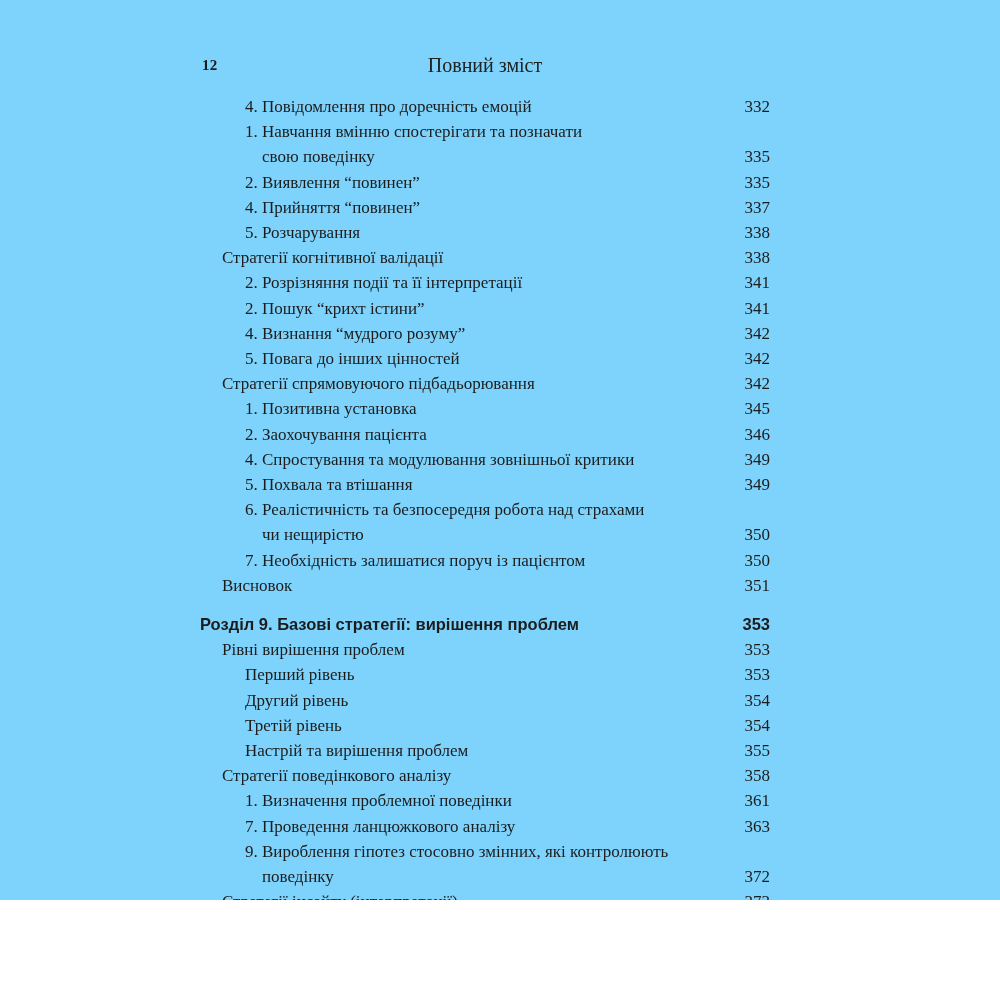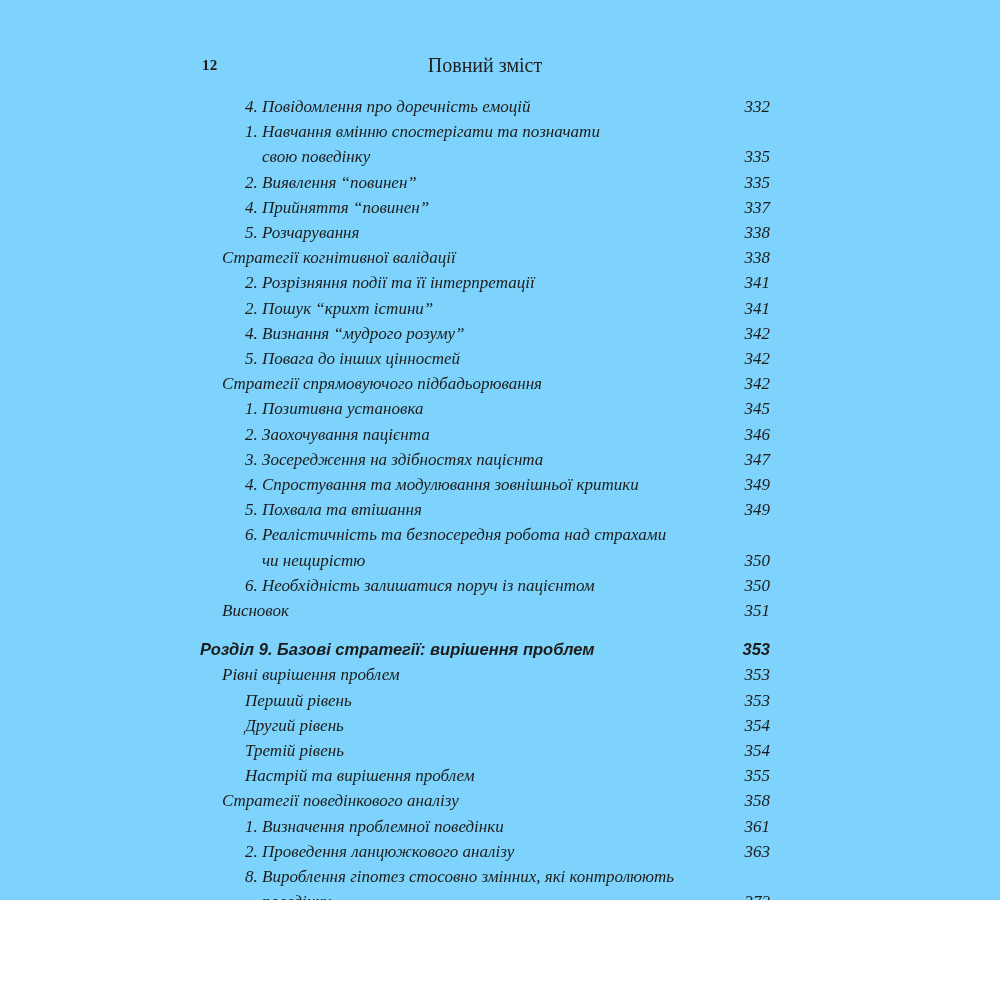--- a/index.html
+++ b/index.html
@@ -47,21 +47,20 @@
   .toc-list {
     width: 100%;
   }
   .toc-entry {
     font-size: 17px;
     line-height: 25.2px;
   }
   .toc-line {
     display: flex;
     align-items: baseline;
-    font-style: italic;
   }
   .entry-text {
     flex: 1 1 auto;
   }
   .entry-page {
     flex: 0 0 auto;
     white-space: nowrap;
     text-align: right;
   }
   .level-0 { padding-left: 0; }
@@ -161,26 +160,20 @@
           </div>
         </div>
         <div class="toc-entry level-2">
           <div class="toc-line">
             <span class="entry-text">2. Заохочування пацієнта</span>
             <span class="entry-page">346</span>
           </div>
         </div>
         <div class="toc-entry level-2">
           <div class="toc-line">
-            <span class="entry-text">3. Зосередження на здібностях пацієнта</span>
-            <span class="entry-page">347</span>
-          </div>
-        </div>
-        <div class="toc-entry level-2">
-          <div class="toc-line">
             <span class="entry-text">4. Спростування та модулювання зовнішньої критики</span>
             <span class="entry-page">349</span>
           </div>
         </div>
         <div class="toc-entry level-2">
           <div class="toc-line">
             <span class="entry-text">5. Похвала та втішання</span>
             <span class="entry-page">349</span>
           </div>
         </div>
@@ -188,21 +181,21 @@
           <div class="toc-line">
             <span class="entry-text">6. Реалістичність та безпосередня робота над страхами</span>
           </div>
           <div class="toc-line cont-line">
             <span class="entry-text">чи нещирістю</span>
             <span class="entry-page">350</span>
           </div>
         </div>
         <div class="toc-entry level-2">
           <div class="toc-line">
-            <span class="entry-text">6. Необхідність залишатися поруч із пацієнтом</span>
+            <span class="entry-text">7. Необхідність залишатися поруч із пацієнтом</span>
             <span class="entry-page">350</span>
           </div>
         </div>
         <div class="toc-entry level-1">
           <div class="toc-line">
             <span class="entry-text">Висновок</span>
             <span class="entry-page">351</span>
           </div>
         </div>
         <div class="toc-entry level-0 chapter space-before">
@@ -248,27 +241,27 @@
           </div>
         </div>
         <div class="toc-entry level-2">
           <div class="toc-line">
             <span class="entry-text">1. Визначення проблемної поведінки</span>
             <span class="entry-page">361</span>
           </div>
         </div>
         <div class="toc-entry level-2">
           <div class="toc-line">
-            <span class="entry-text">2. Проведення ланцюжкового аналізу</span>
+            <span class="entry-text">7. Проведення ланцюжкового аналізу</span>
             <span class="entry-page">363</span>
           </div>
         </div>
         <div class="toc-entry level-2">
           <div class="toc-line">
-            <span class="entry-text">8. Вироблення гіпотез стосовно змінних, які контролюють</span>
+            <span class="entry-text">9. Вироблення гіпотез стосовно змінних, які контролюють</span>
           </div>
           <div class="toc-line cont-line">
             <span class="entry-text">поведінку</span>
             <span class="entry-page">372</span>
           </div>
         </div>
         <div class="toc-entry level-1">
           <div class="toc-line">
             <span class="entry-text">Стратегії інсайту (інтерпретації)</span>
             <span class="entry-page">373</span>

